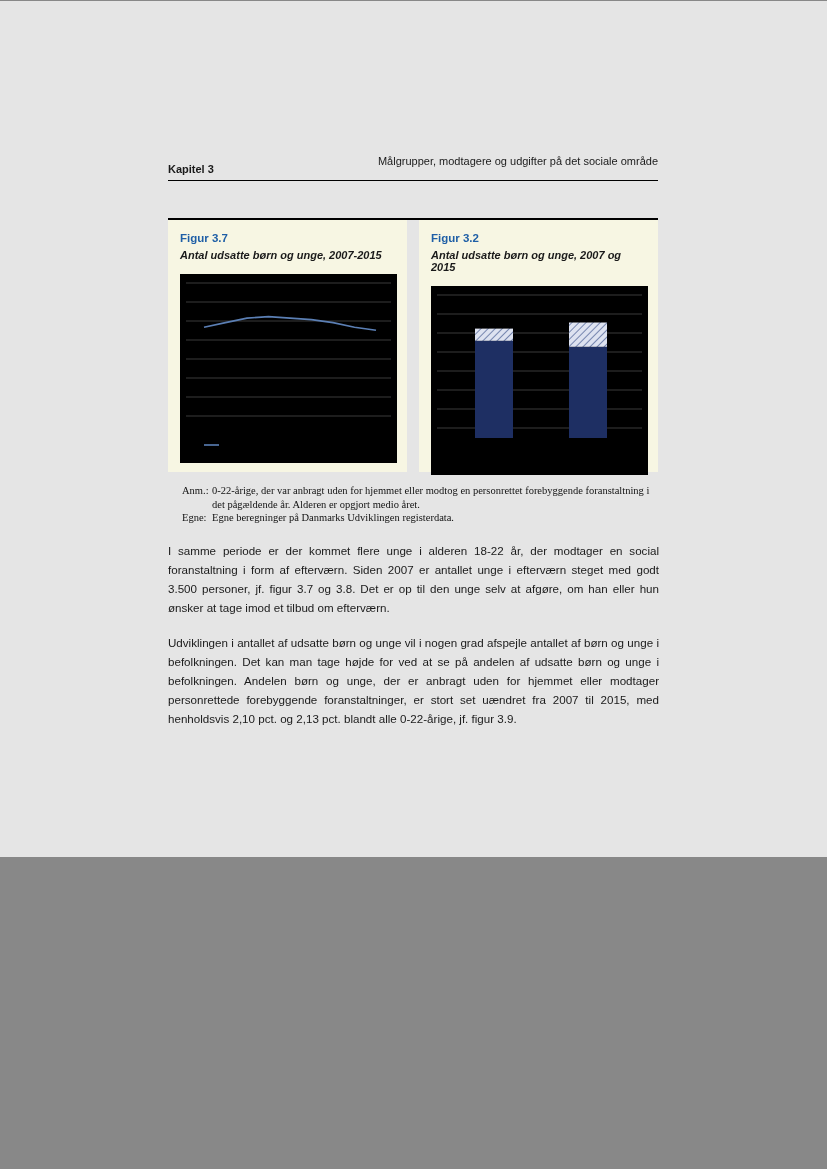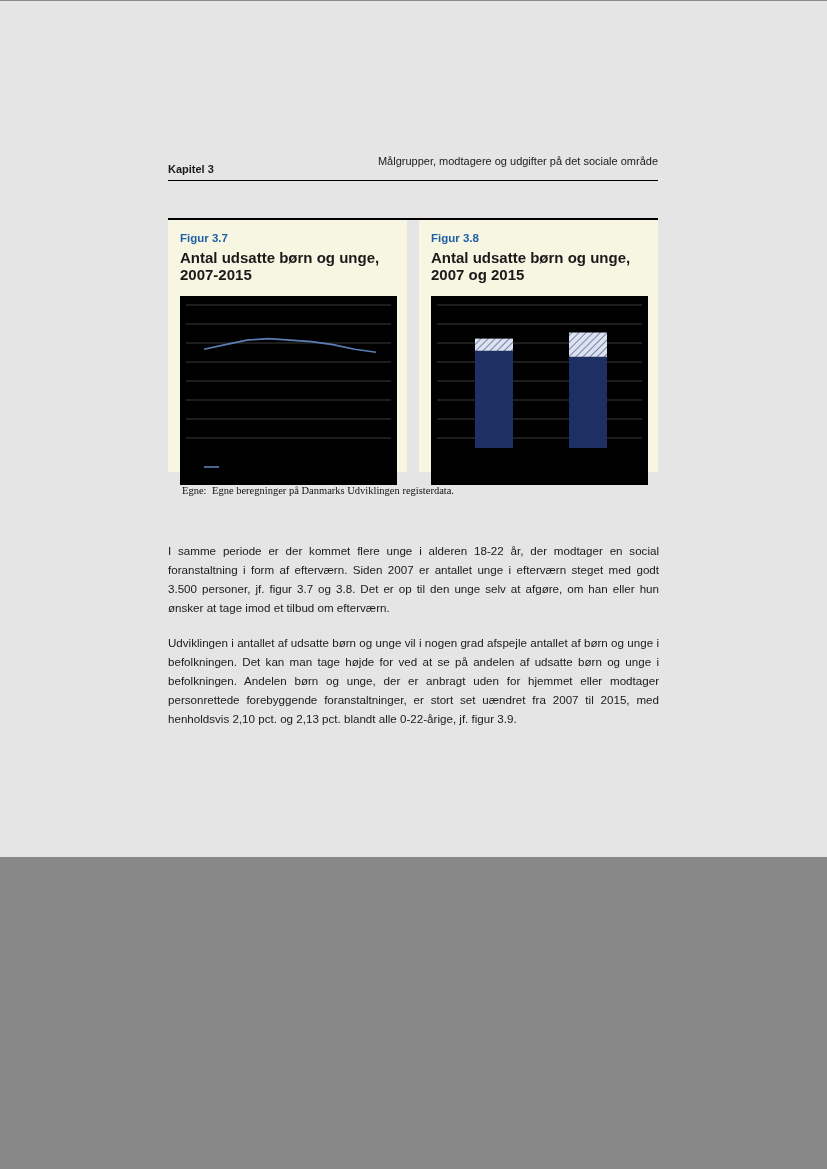--- a/index.html
+++ b/index.html
@@ -9,21 +9,21 @@
     font-family:"Liberation Sans",sans-serif;color:#1a1a1a;
   }
   
   .header-left{position:absolute;left:168px;top:162px;font-size:11px;font-weight:bold;}
   .header-right{position:absolute;right:169px;top:154px;font-size:11px;text-align:right;}
   .header-rule{position:absolute;left:168px;top:179px;width:490px;height:1px;background:#000;}
   
   .figures{position:absolute;left:168px;top:217px;width:490px;display:flex;gap:12px;border-top:2px solid #000;}
   .panel{box-sizing:border-box;width:239px;height:252px;background:var(--panel-bg,#f7f6e3);padding:12px 10px 2px 12px;}
   .fig-label{color:var(--figure-label,#1f5fa6);font-weight:bold;font-size:11.5px;margin-bottom:5px;}
-  .fig-title{font-weight:bold;font-size:15px;margin-bottom:13px;}
+  .fig-title{font-weight:bold;font-size:11px;margin-bottom:13px;font-style:italic;}
   svg.plot{display:block;background:var(--plot-bg,#000);}
   
   .notes{position:absolute;left:182px;top:483px;width:478px;
     font-family:"Liberation Serif",serif;font-size:10.5px;line-height:13.5px;color:#111;}
   .note-row{display:flex;}
   .note-label{width:30px;flex:none;}
   .note-text{width:446px;}
   
   .body-text{position:absolute;left:168px;top:540px;width:491px;
     font-size:11.6px;line-height:19px;text-align:justify;}
@@ -55,21 +55,21 @@
           <line x1="6" y1="85" x2="211" y2="85" stroke="#3a3a3a" stroke-width="1"></line>
           <line x1="6" y1="104" x2="211" y2="104" stroke="#3a3a3a" stroke-width="1"></line>
           <line x1="6" y1="123" x2="211" y2="123" stroke="#3a3a3a" stroke-width="1"></line>
           <line x1="6" y1="142" x2="211" y2="142" stroke="#3a3a3a" stroke-width="1"></line>
           <polyline points="24.0,53.2 45.5,48.6 67.0,44.1 88.5,42.6 110.0,44.1 131.5,45.6 153.0,48.6 174.5,53.2 196.0,56.2" fill="none" stroke="#5b7fb4" stroke-width="1.6"></polyline>
           <line x1="24" y1="171" x2="39" y2="171" stroke="#5b7fb4" stroke-width="1.6"></line>
         </svg>
     </section>
 
     <section class="panel">
-      <div class="fig-label">Figur 3.8</div>
+      <div class="fig-label">Figur 3.2</div>
       <div class="fig-title">Antal udsatte børn og unge, 2007 og 2015</div>
       <svg id="fig38-svg" class="plot" width="217" height="189" viewBox="0 0 217 189">
         <defs>
           <pattern id="hatch" width="5" height="5" patternUnits="userSpaceOnUse" patternTransform="rotate(45)">
             <rect width="5" height="5" fill="#dde2f0"></rect>
             <line x1="0" y1="0" x2="0" y2="5" stroke="#5b6f9e" stroke-width="1.6"></line>
           </pattern>
         </defs>
       <line x1="6" y1="9" x2="211" y2="9" stroke="#3a3a3a" stroke-width="1"></line>
           <line x1="6" y1="28" x2="211" y2="28" stroke="#3a3a3a" stroke-width="1"></line>
@@ -83,20 +83,24 @@
           <rect x="44" y="42.6" width="38" height="12.2" fill="url(#hatch)"></rect>
           <rect x="138" y="60.8" width="38" height="91.2" fill="#1e2f63"></rect>
           <rect x="138" y="36.5" width="38" height="24.3" fill="url(#hatch)"></rect>
         </svg>
     </section>
 
   </div>
 
   <div class="notes">
     <div class="note-row">
+      <span class="note-label">Anm.:</span>
+      <span class="note-text">0-22-årige, der var anbragt uden for hjemmet eller modtog en personrettet forebyggende foranstaltning i det pågældende år. Alderen er opgjort medio året.</span>
+    </div>
+    <div class="note-row">
       <span class="note-label">Egne:</span>
       <span class="note-text">Egne beregninger på Danmarks Udviklingen registerdata.</span>
     </div>
   </div>
 
   <div class="body-text">
     <p>I samme periode er der kommet flere unge i alderen 18-22 år, der modtager en social foranstaltning i form af efterværn. Siden 2007 er antallet unge i efterværn steget med godt 3.500 personer, jf. figur 3.7 og 3.8. Det er op til den unge selv at afgøre, om han eller hun ønsker at tage imod et tilbud om efterværn.</p>
     <p>Udviklingen i antallet af udsatte børn og unge vil i nogen grad afspejle antallet af børn og unge i befolkningen. Det kan man tage højde for ved at se på andelen af udsatte børn og unge i befolkningen. Andelen børn og unge, der er anbragt uden for hjemmet eller modtager personrettede forebyggende foranstaltninger, er stort set uændret fra 2007 til 2015, med henholdsvis 2,10 pct. og 2,13 pct. blandt alle 0-22-årige, jf. figur 3.9.</p>
   </div>
 

